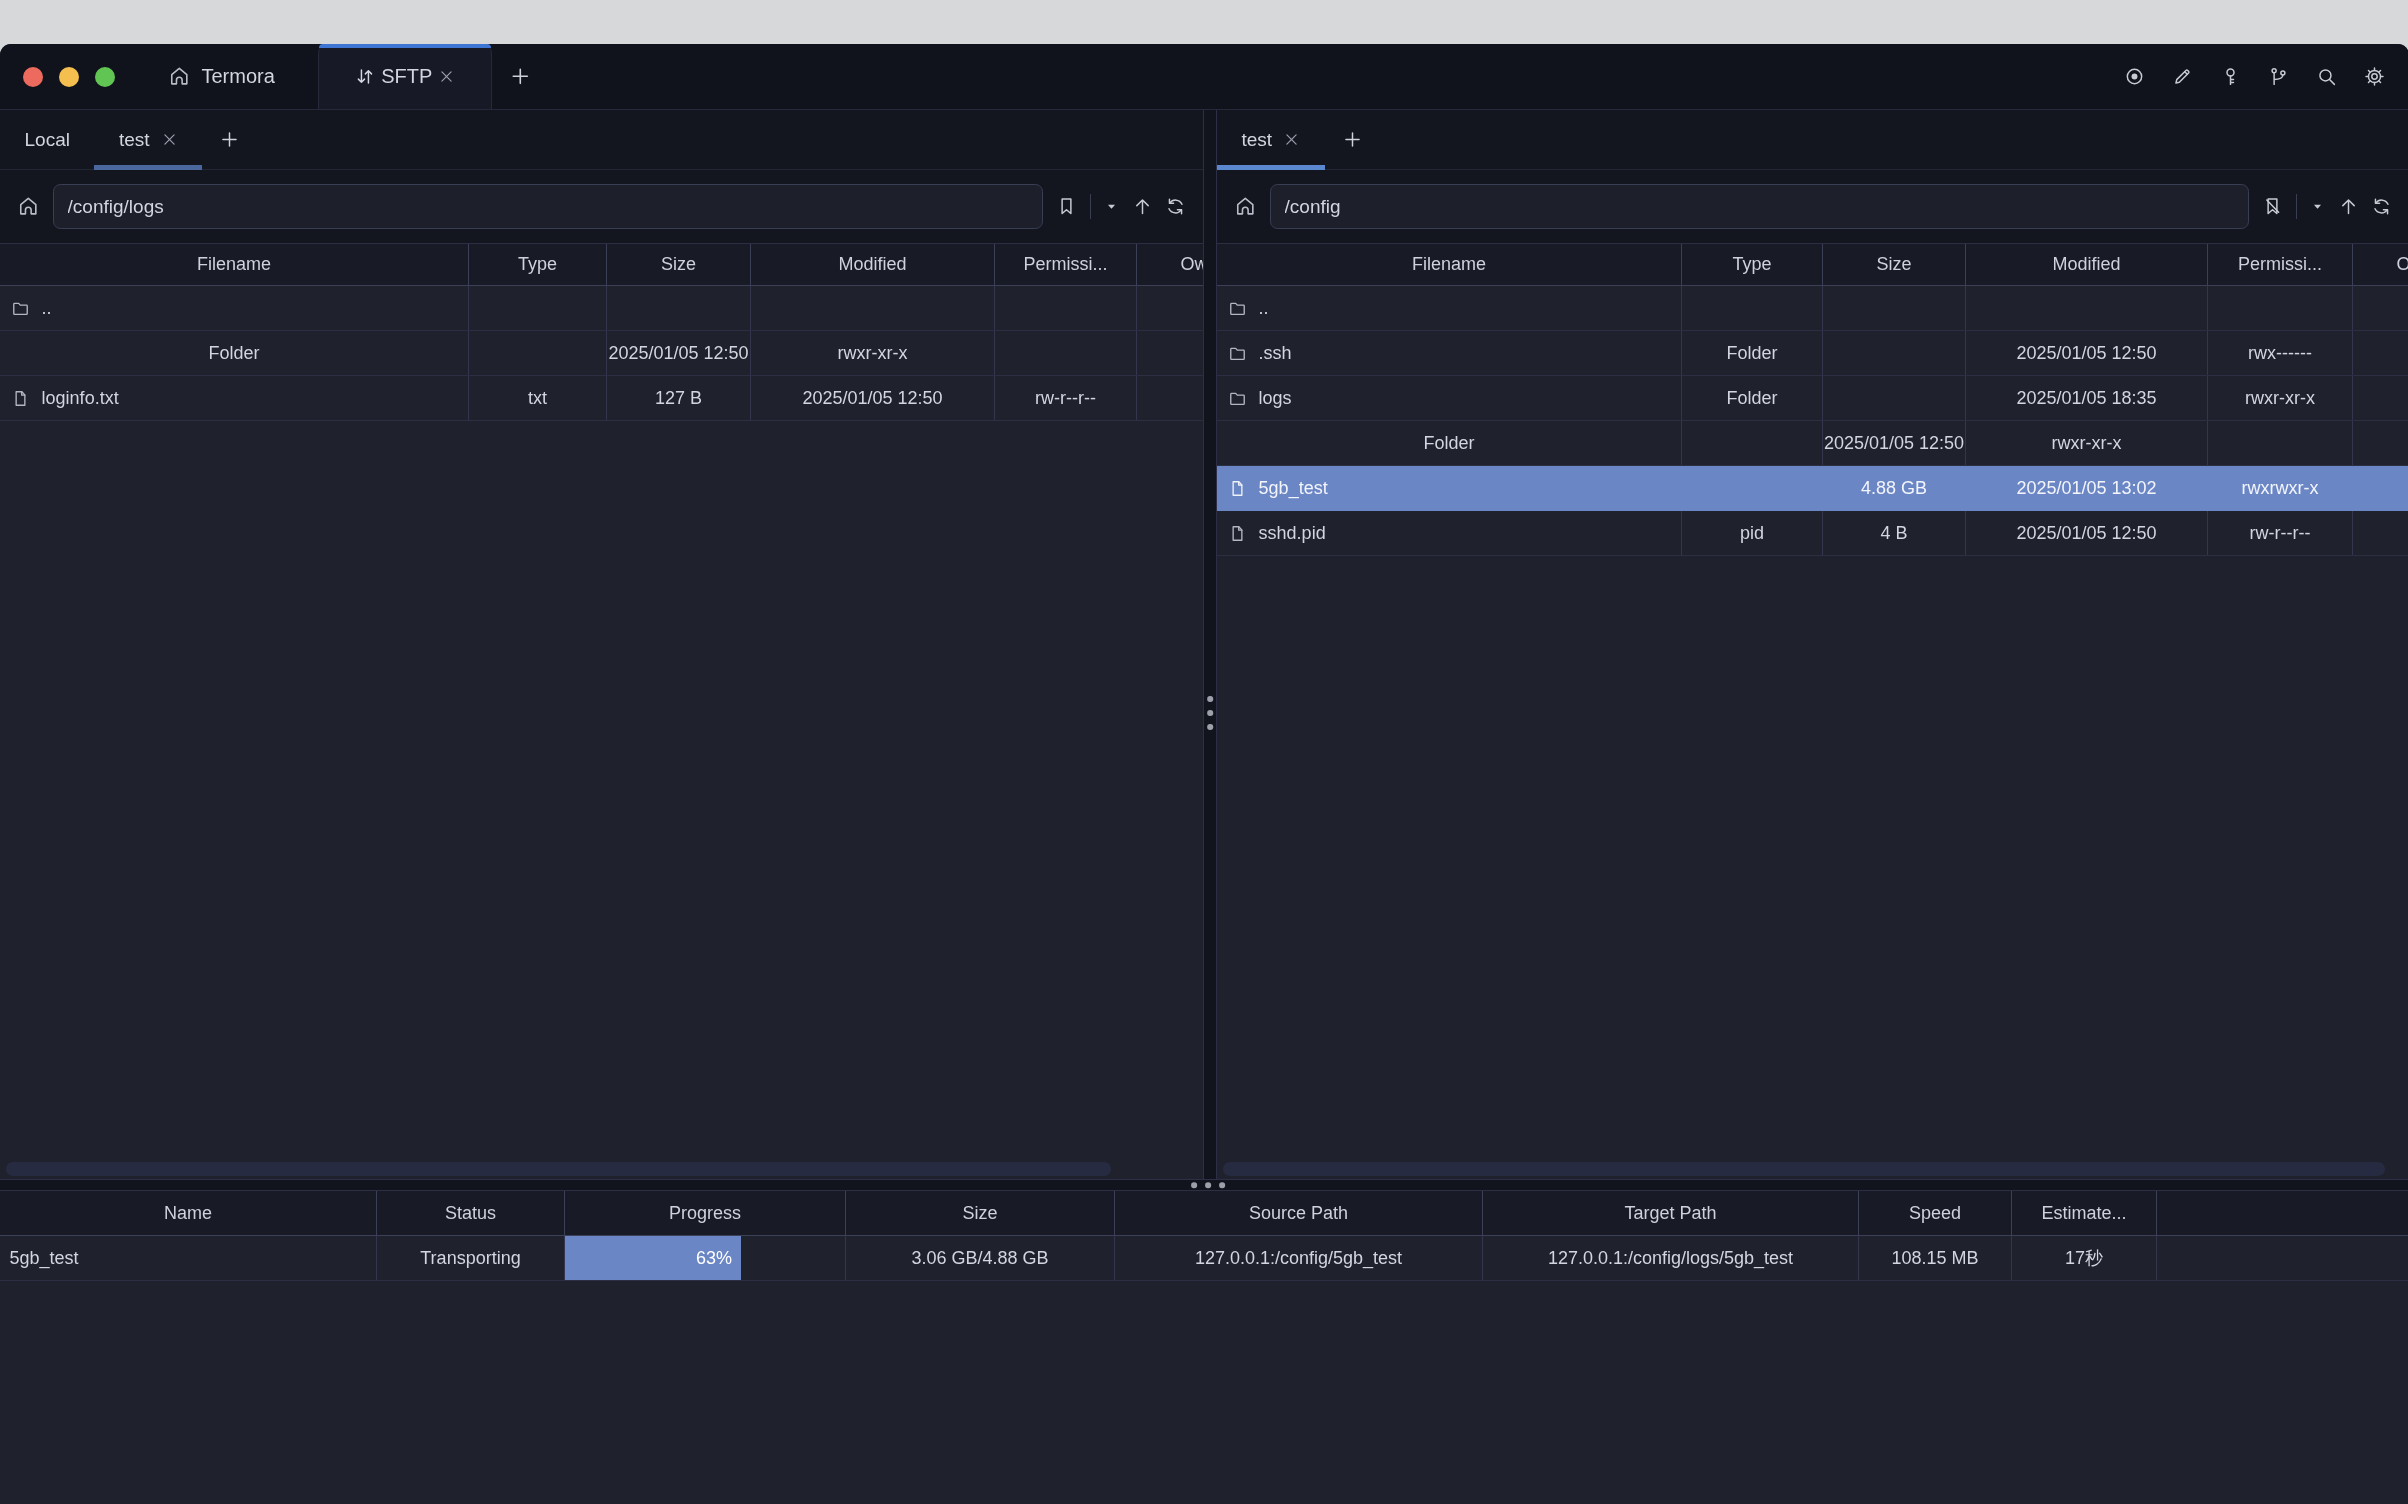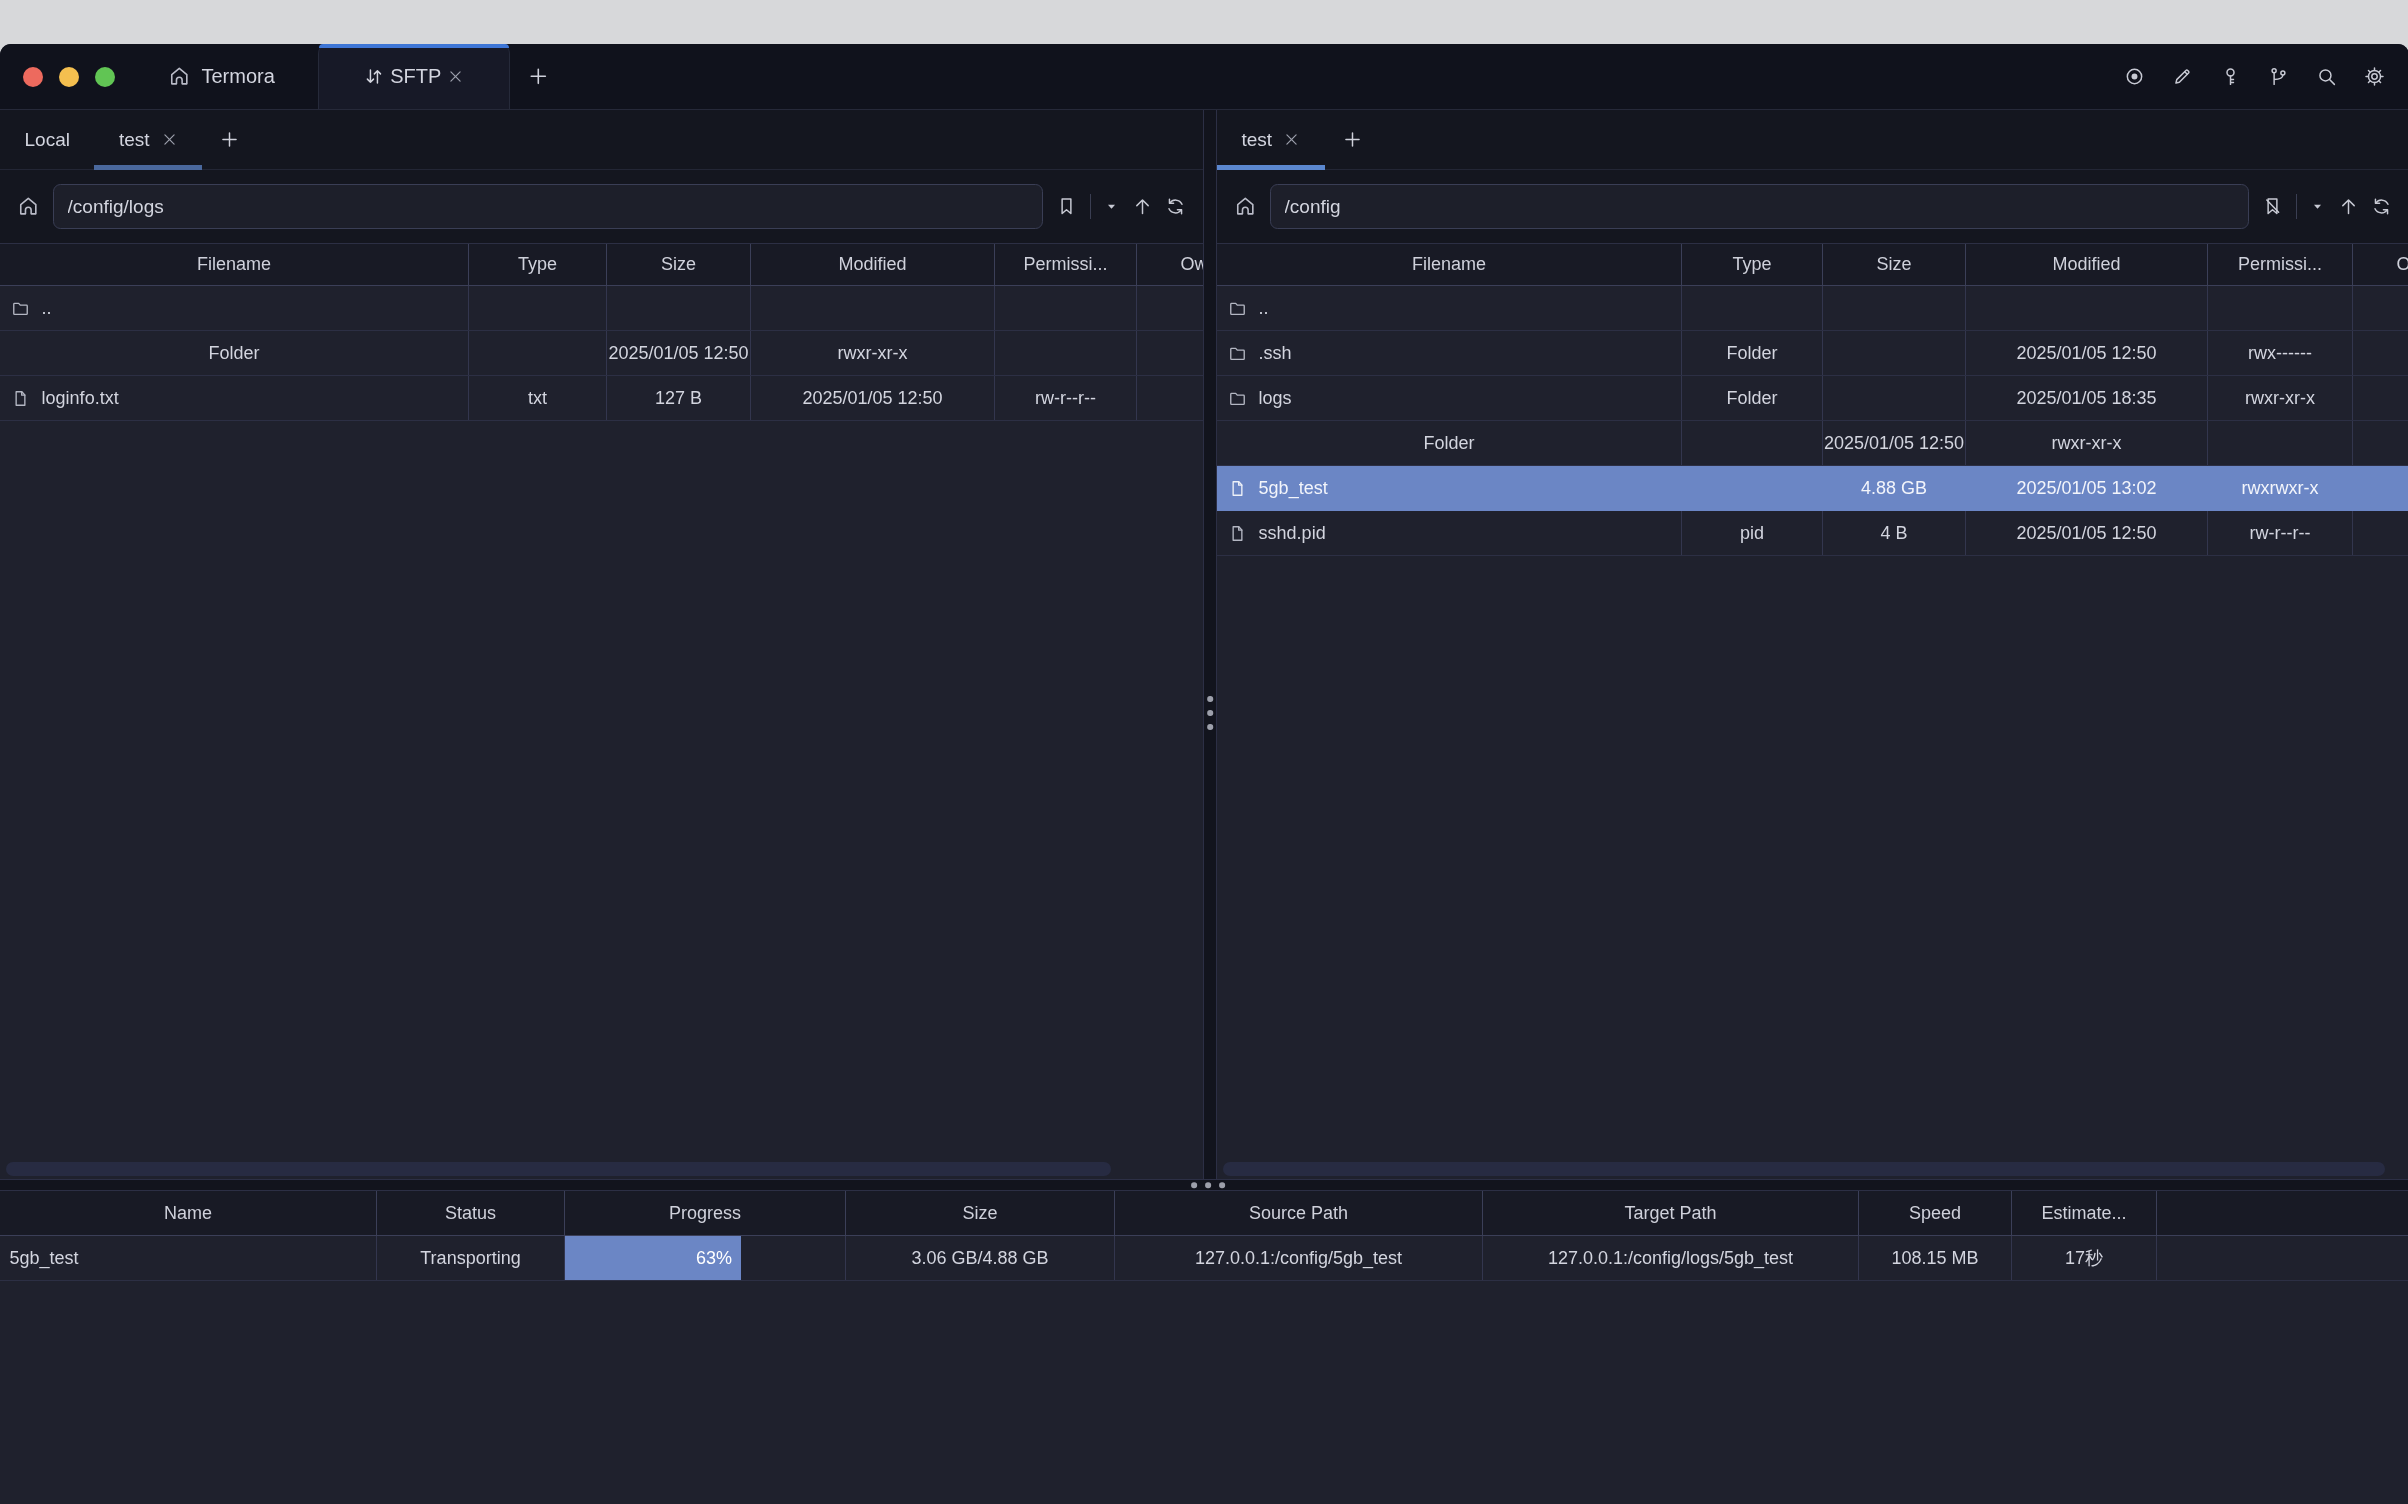--- a/index.html
+++ b/index.html
@@ -39,21 +39,21 @@
     display:flex;flex-direction:column;margin-top:44px;
   }
   
   .titlebar{flex:0 0 66px;background:var(--titlebar);border-bottom:0.9px solid #262939;display:flex;align-items:stretch}
   .traffic{display:flex;align-items:center;gap:16px;margin-left:22.6px}
   .tl{width:20px;height:20px;border-radius:50%}
   .tl.red{background:#ed6a5e}.tl.yellow{background:#f4bf4f}.tl.green{background:#61c554}
   .app-tab{display:flex;align-items:center;gap:11.3px;margin-left:53px;font-size:20px;color:var(--text)}
   .app-tab .icon{color:#b9bbc7}
   .sftp-tab{
-    position:relative;margin-left:43px;width:192px;display:flex;align-items:center;justify-content:center;gap:6px;
+    position:relative;margin-left:43px;width:174px;display:flex;align-items:center;justify-content:center;gap:6px;
     background:var(--tab-active);border-left:0.9px solid #262a3a;border-right:0.9px solid #262a3a;
     border-radius:9.4px 9.4px 0 0;font-size:20px;
   }
   .sftp-tab::before{content:"";position:absolute;top:0;left:0;right:0;height:3.8px;background:var(--accent);border-radius:9.4px 9.4px 0 0}
   .tab-close{color:#9a9da9;display:flex}
   .newtab{display:flex;align-items:center;justify-content:center;width:56px;color:#cfd1db}
   .tb-spacer{flex:1}
   .tb-icons{display:flex;align-items:center;gap:27px;padding-right:24.5px;color:var(--icon)}
   .tb-btn{display:flex;align-items:center;justify-content:center}
   .i24{width:22.6px;height:22.6px}.i22{width:21px;height:21px}.i20{width:19px;height:19px}.i18{width:17px;height:17px}

